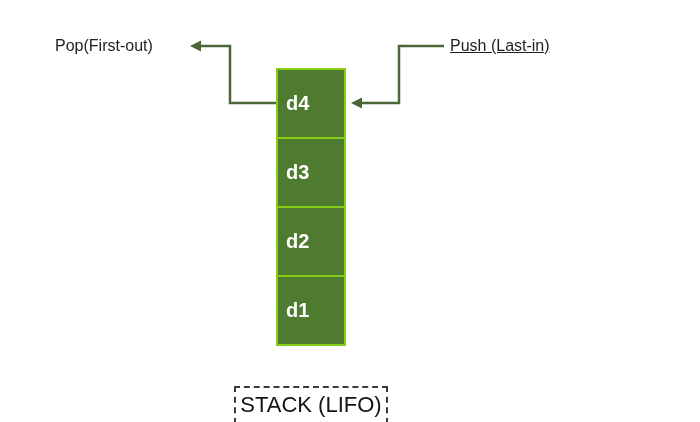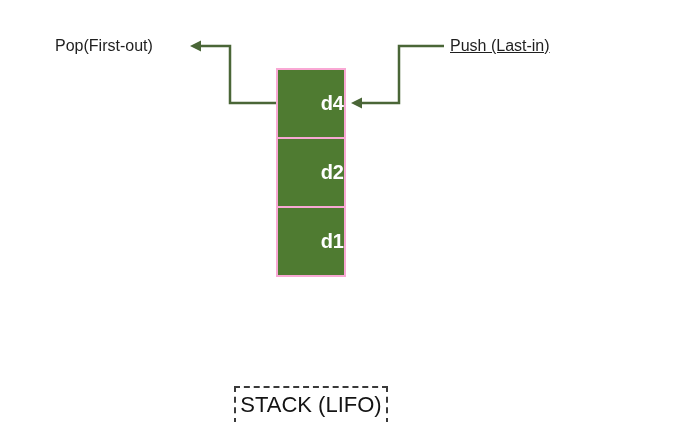--- a/index.html
+++ b/index.html
@@ -37,24 +37,24 @@
     left: 276px;
     top: 68px;
     width: 70px;
     display: flex;
     flex-direction: column;
   }
   .stack-cell {
     box-sizing: border-box;
     height: 71px;
     background: #4f7b31;
-    border: 2px solid #f9a8d4;
+    border: 2px solid #84cc16;
     display: flex;
     align-items: center;
-    justify-content: flex-end;
+    justify-content: flex-start;
     color: #ffffff;
     font-size: 20px;
     font-weight: 700;
     padding-left: 8px;
   }
   .stack-cell + .stack-cell {
     margin-top: -2px; 
   }
   .caption-box {
     position: absolute;
@@ -92,20 +92,23 @@
 
   <div class="flow-label pop-label">Pop(First-out)</div>
 
   <div class="flow-label push-label">Push (Last-in)</div>
 
   <div class="stack">
     <div class="stack-cell">
       <span>d4</span>
     </div>
     <div class="stack-cell">
+      <span>d3</span>
+    </div>
+    <div class="stack-cell">
       <span>d2</span>
     </div>
     <div class="stack-cell">
       <span>d1</span>
     </div>
   </div>
 
   <div class="caption-box">
     <span>STACK (LIFO)</span>
   </div>

